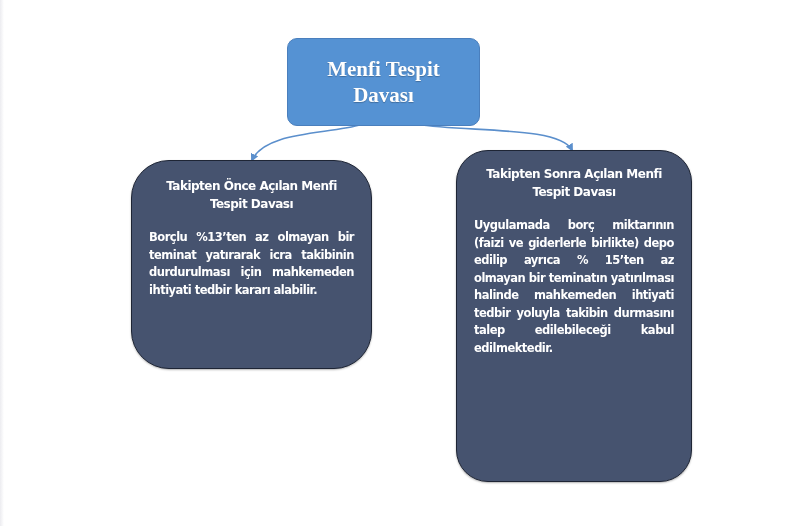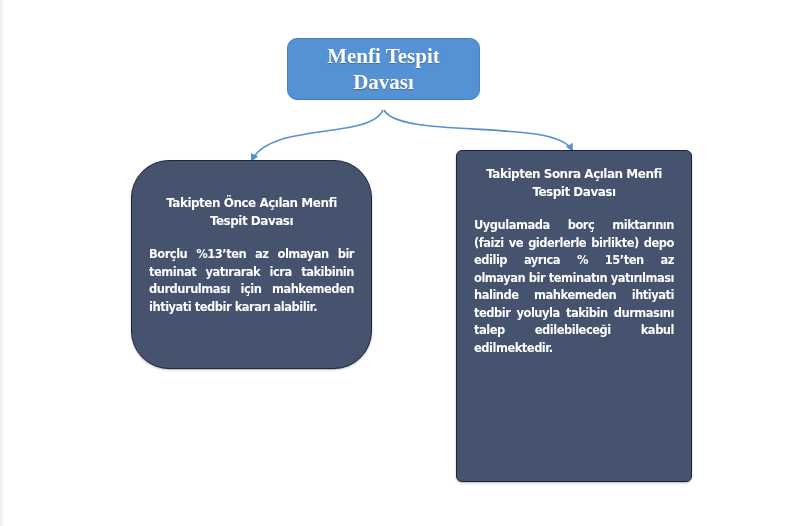--- a/index.html
+++ b/index.html
@@ -6,21 +6,21 @@
     body {
       width: 800px; height: 526px; position: relative; overflow: hidden;
       background: #ffffff;
       font-family: "Liberation Sans", sans-serif;
     }
     .left-edge {
       position: absolute; left: 0; top: 0; width: 4px; height: 526px;
       background: linear-gradient(to right, #ececf0, #ffffff);
     }
     .root-box {
-      position: absolute; left: 287px; top: 38px; width: 193px; height: 62px;
+      position: absolute; left: 287px; top: 38px; width: 193px; height: 88px;
       background: #5592d3;
       border: 1px solid #4a7fbd;
       border-radius: 10px;
       box-sizing: border-box;
       display: flex; align-items: center; justify-content: center;
       text-align: center;
       color: #ffffff;
       font-family: "Liberation Serif", serif;
       font-weight: bold;
       font-size: 21px;
@@ -35,25 +35,25 @@
       box-sizing: border-box;
       color: #ffffff;
       font-family: "DejaVu Sans", sans-serif;
       font-weight: bold;
       letter-spacing: -0.5px;
       box-shadow: 0 1px 2px rgba(0,0,0,0.3);
     }
     .card.left {
       left: 131px; top: 160px; width: 241px; height: 209px;
       border-radius: 38px;
-      padding: 33px 17px 0 17px;
+      padding: 16px 17px 0 17px;
     }
     .card.right {
       left: 456px; top: 150px; width: 236px; height: 332px;
-      border-radius: 6px;
+      border-radius: 32px;
       padding: 14px 17px 0 17px;
     }
     .card-title {
       text-align: center;
       font-size: 12px;
       line-height: 18px;
       margin-bottom: 16px;
     }
     .card-body {
       text-align: justify;

